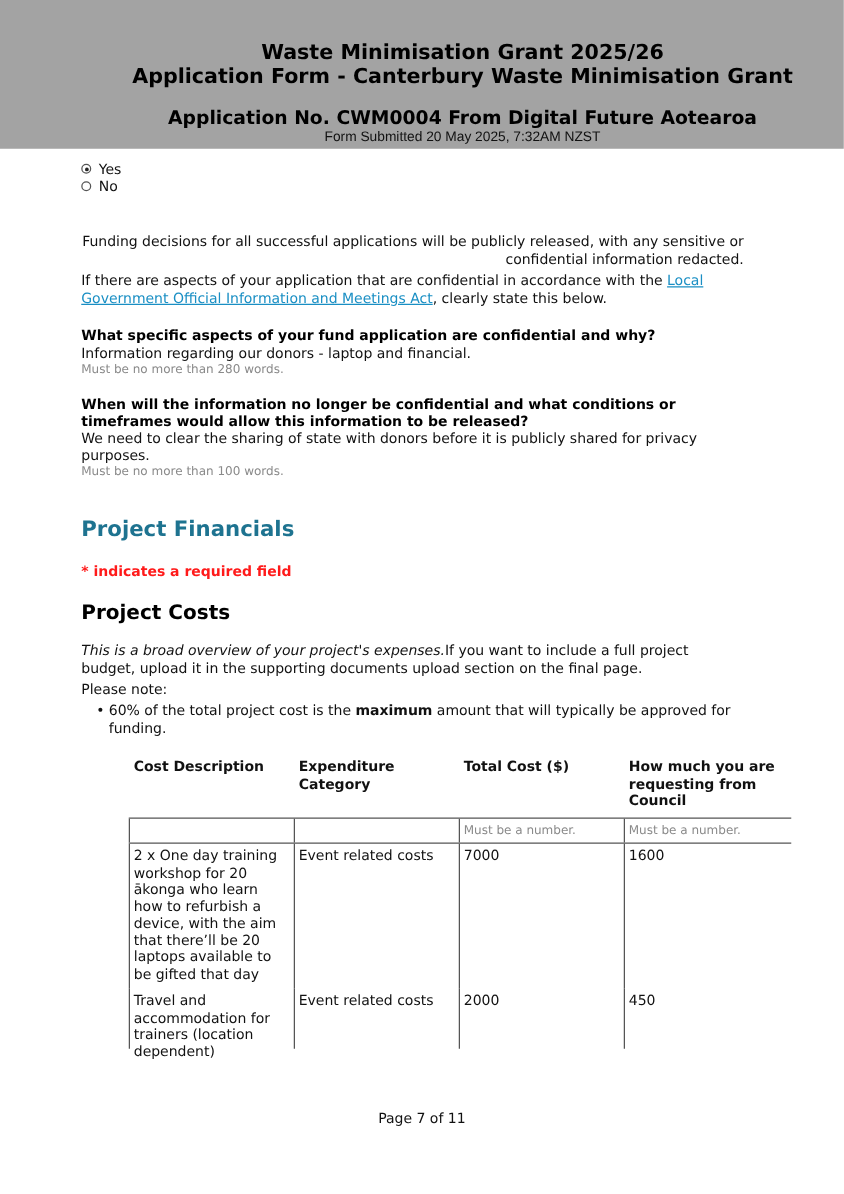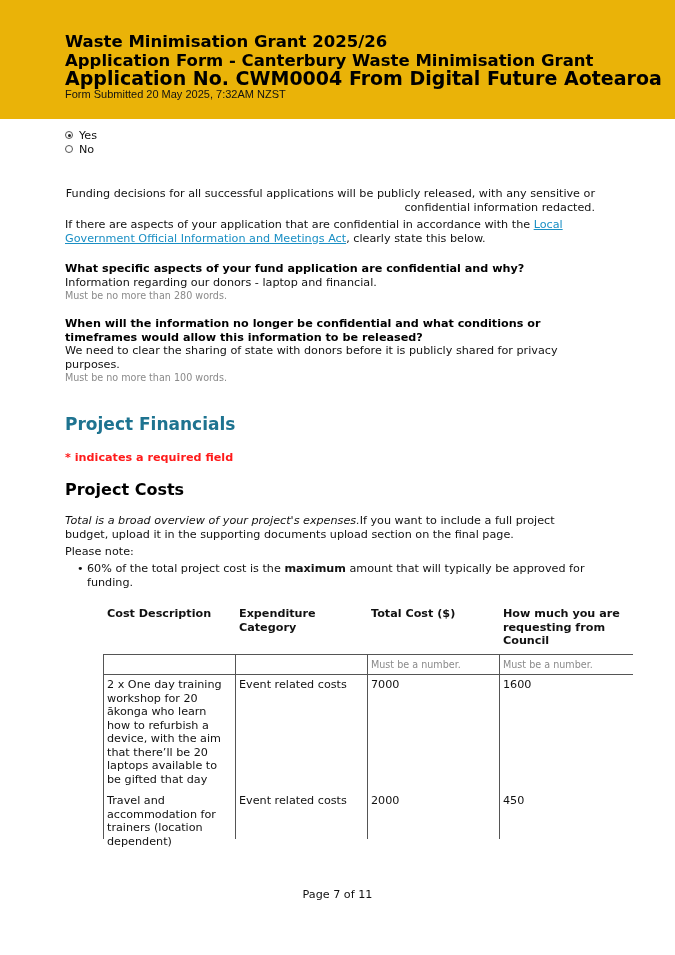--- a/index.html
+++ b/index.html
@@ -2,25 +2,25 @@
 <html><head>
   <meta charset="utf-8">
   <style>
     html, body { margin: 0; padding: 0; }
     body {
       width: 675px; height: 955px; background: #ffffff; position: relative; overflow: hidden;
       font-family: "DejaVu Sans", sans-serif; color: #111;
     }
     .banner {
       position: absolute; left: 0; top: 0; width: 675px; height: 119px;
-      background: #eab308; box-sizing: border-box; padding: 32px 0 0 65px;
+      background: #a3a3a3; box-sizing: border-box; padding: 32px 0 0 65px; text-align: center;
     }
     .banner .t1 { font-size: 16.5px; font-weight: bold; line-height: 19px; color: #000; }
     .banner .t2 { font-size: 16.5px; font-weight: bold; line-height: 19px; color: #000; }
-    .banner .t3 { font-size: 19px; font-weight: bold; line-height: 17px; color: #000; margin-top: 0px; }
+    .banner .t3 { font-size: 15px; font-weight: bold; line-height: 17px; color: #000; margin-top: 16px; }
     .banner .t4 { font-family: "Liberation Sans", sans-serif; font-size: 11px; line-height: 15px; color: #111; }
 
     .content { position: absolute; left: 65px; top: 0; width: 530px; }
     .abs { position: absolute; left: 0; }
     .txt { font-size: 11.2px; line-height: 13.5px; color: #111; }
     .hint { font-size: 9.6px; line-height: 13px; color: #8a8a8a; }
     .q { font-size: 11.2px; line-height: 13.5px; font-weight: bold; color: #000; }
     .radio-row { display: flex; align-items: center; height: 14px; font-size: 11.2px; }
     .radio {
       width: 8px; height: 8px; border: 1px solid #555; border-radius: 50%;
@@ -91,21 +91,21 @@
     <div class="q">When will the information no longer be confidential and what conditions or timeframes would allow this information to be released?</div>
     <div class="txt" style="width:500px;">We need to clear the sharing of state with donors before it is publicly shared for privacy purposes.</div>
     <div class="hint">Must be no more than 100 words.</div>
   </div>
 
   <div class="abs h-financials" style="top:414px;">Project Financials</div>
   <div class="abs required" style="top:451px;">* indicates a required field</div>
   <div class="abs h-costs" style="top:480px;">Project Costs</div>
 
   <div class="abs txt" style="top:514px; width:505px;">
-    <em>Total is a broad overview of your project's expenses.</em><span>If you want to include a full project budget, upload it in the supporting documents upload section on the final page.</span>
+    <em>This is a broad overview of your project's expenses.</em><span>If you want to include a full project budget, upload it in the supporting documents upload section on the final page.</span>
   </div>
   <div class="abs txt" style="top:545px;">Please note:</div>
   <ul class="abs notes" style="top:562px; width:500px;">
     <li><span>60% of the total project cost is the </span><b>maximum</b><span> amount that will typically be approved for funding.</span></li>
   </ul>
 </div>
 
 <div class="tbl">
   <div class="thead">
     <div class="th">Cost Description</div>

